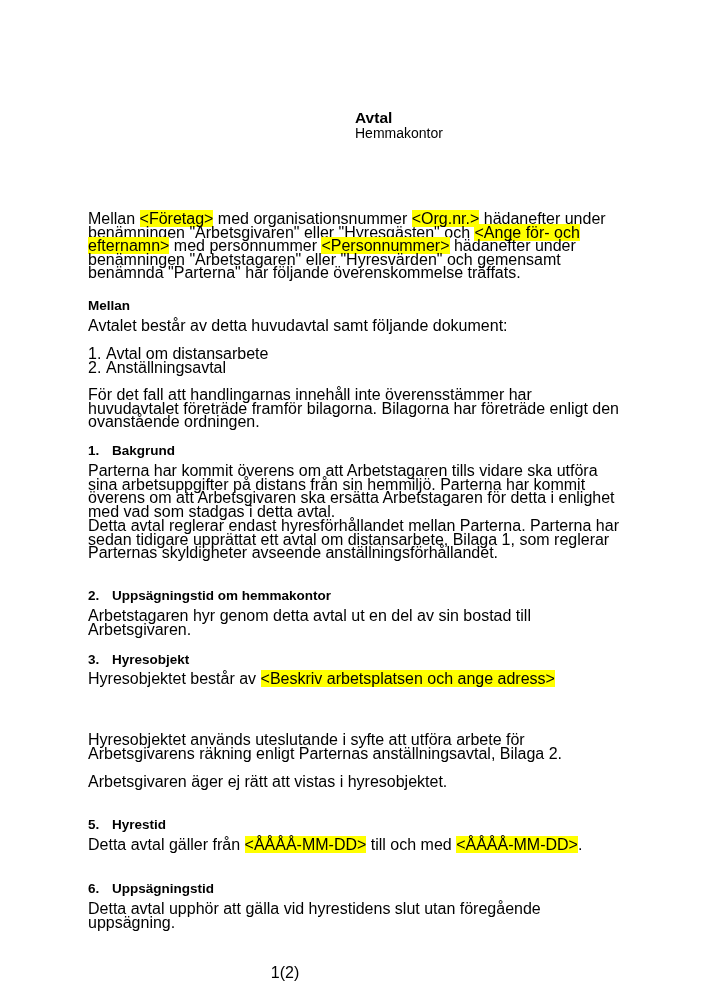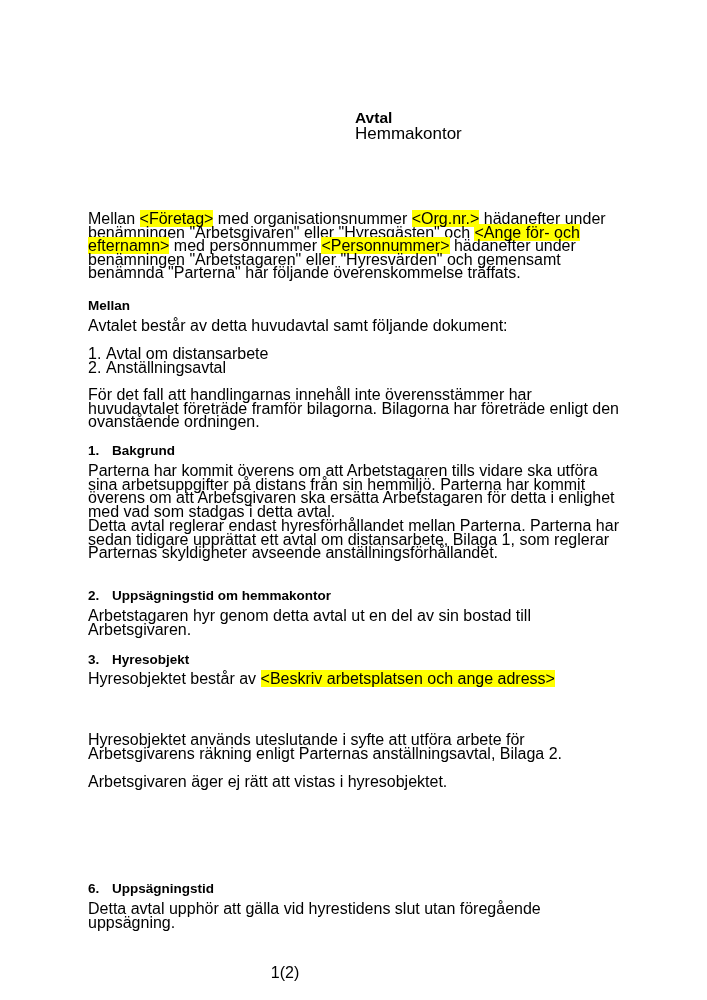--- a/index.html
+++ b/index.html
@@ -15,21 +15,21 @@
   }
   .block {
     position: absolute;
     left: 88px;
     width: 538px;
     font-size: 16px;
     line-height: 13.5px;
   }
   .title-block { left: 355px; width: 300px; }
   .doc-title   { font-size: 15.5px; font-weight: bold; line-height: 17px; }
-  .doc-subtitle{ font-size: 17px; line-height: 15px; }
+  .doc-subtitle{ font-size: 14px; line-height: 15px; }
   .heading { font-weight: bold; font-size: 13.5px; line-height: 16px; }
   .heading .num { display: inline-block; width: 24px; }
   .list-row { white-space: nowrap; }
   .list-row .lnum { display: inline-block; width: 18px; }
   .hl { background: #ffff00; }
   .footer { left: 0; width: 570px; text-align: center; }
 </style>
 </head>
 <body>
 
@@ -66,20 +66,24 @@
   <div class="block" style="top:585px"><span>Arbetstagaren hyr genom detta avtal ut en del av sin bostad till Arbetsgivaren.</span></div>
 
   <div class="block heading" style="top:628px">
     <span class="num">3.</span><span>Hyresobjekt</span>
   </div>
   <div class="block" style="top:648px"><span>Hyresobjektet består av </span><span class="hl">&lt;Beskriv arbetsplatsen och ange adress&gt;</span></div>
 
   <div class="block" style="top:709px"><span>Hyresobjektet används uteslutande i syfte att utföra arbete för Arbetsgivarens räkning enligt Parternas anställningsavtal, Bilaga 2.</span></div>
   <div class="block" style="top:751px"><span>Arbetsgivaren äger ej rätt att vistas i hyresobjektet.</span></div>
 
+  <div class="block heading" style="top:793px">
+    <span class="num">5.</span><span>Hyrestid</span>
+  </div>
+  <div class="block" style="top:814px"><span>Detta avtal gäller från </span><span class="hl">&lt;ÅÅÅÅ-MM-DD&gt;</span><span> till och med </span><span class="hl">&lt;ÅÅÅÅ-MM-DD&gt;</span><span>.</span></div>
 
   <div class="block heading" style="top:857px">
     <span class="num">6.</span><span>Uppsägningstid</span>
   </div>
   <div class="block" style="top:878px"><span>Detta avtal upphör att gälla vid hyrestidens slut utan föregående uppsägning.</span></div>
 
   <div class="block footer" style="top:942px">1(2)</div>
 
 </div>
 

